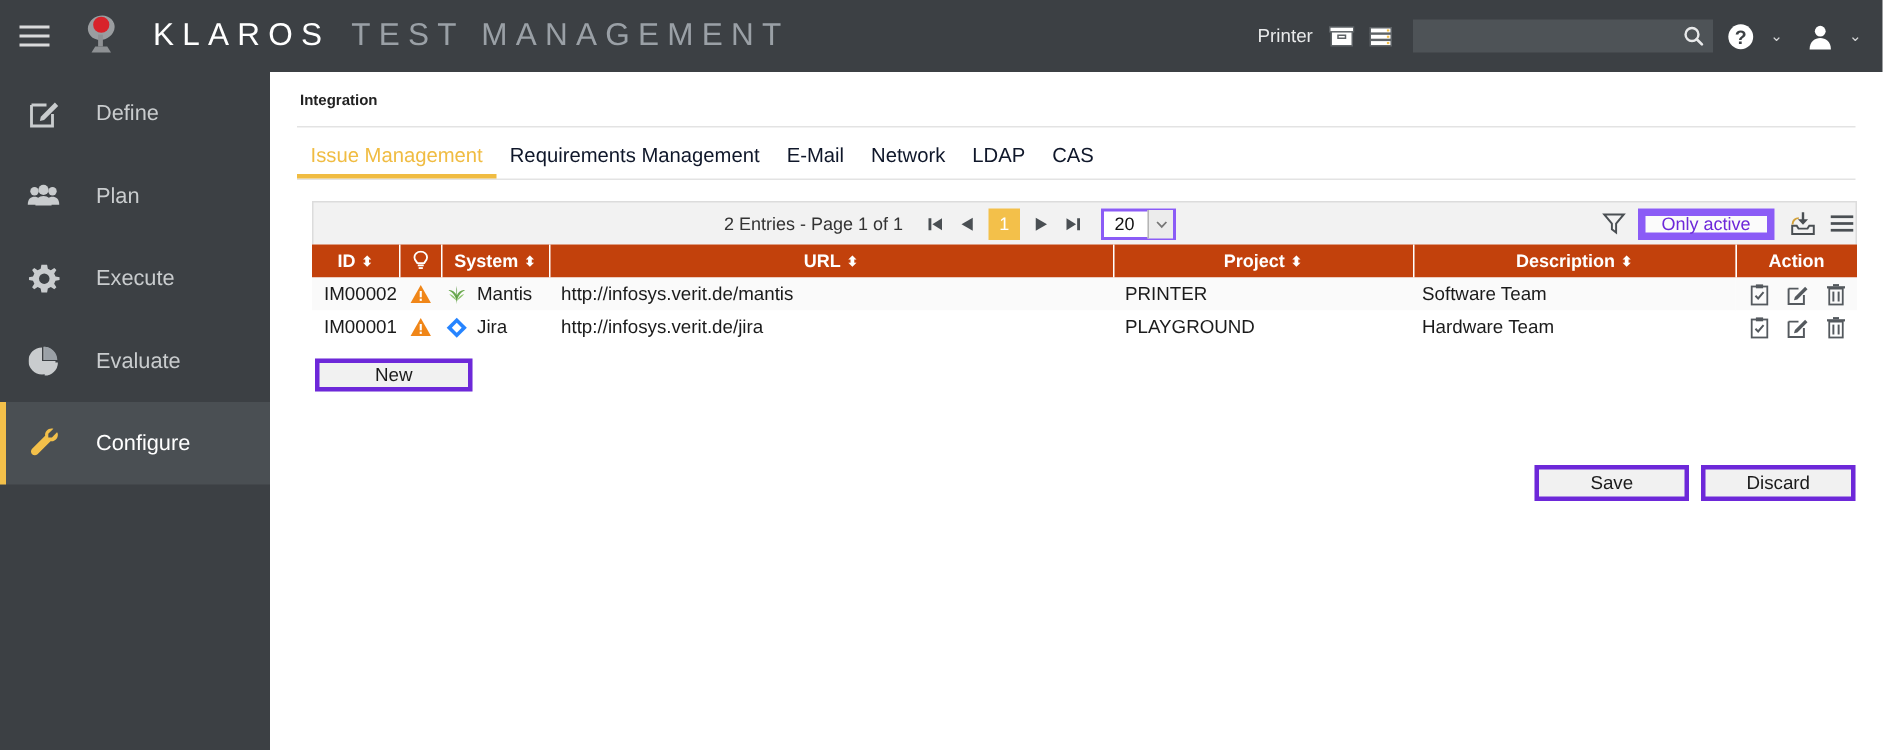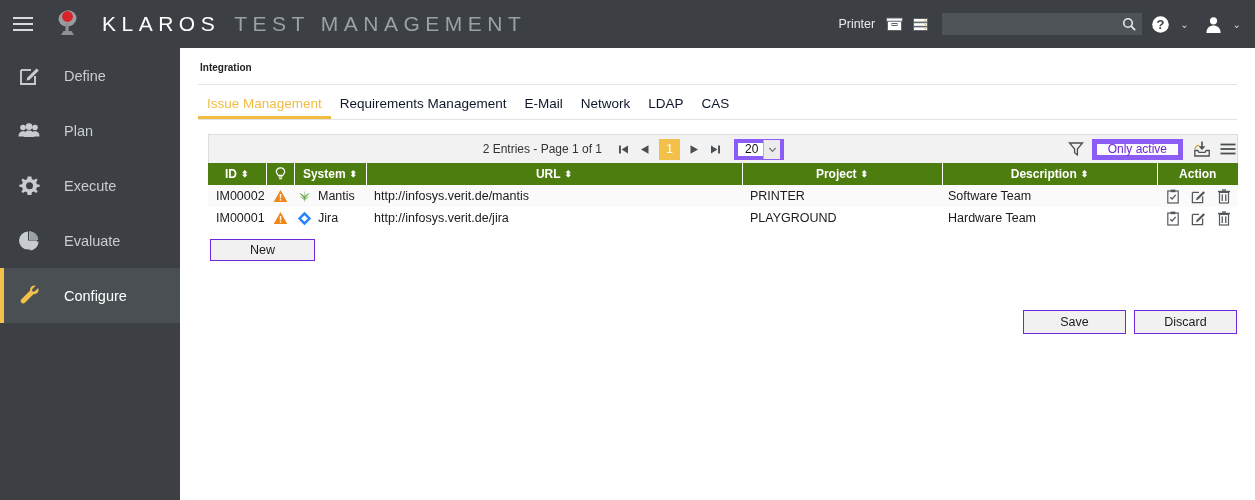--- a/index.html
+++ b/index.html
@@ -134,21 +134,21 @@
     width: 21px; height: 21px; display: flex;
     align-items: center; justify-content: center; cursor: pointer;
   }
   .pg-num {
     width: 21px; height: 21px; background: #f3c04a; color: #ffffff;
     font-size: 12px; display: flex; align-items: center;
     justify-content: center; cursor: pointer; margin: 0 4px;
   }
   .pg-select {
     margin-left: 8px; width: 50px; height: 21px;
-    border: 4px solid #8b5cf6; background: #ffffff;
+    border: 2px solid #8b5cf6; background: #ffffff;
     display: flex; align-items: center; cursor: pointer;
   }
   .pg-select .val {
     flex: 1; font-size: 12px; color: #111; padding-left: 7px;
   }
   .pg-select .arw {
     width: 17px; height: 19px; background: #ececec;
     border-left: 1px solid #b5b5b5;
     display: flex; align-items: center; justify-content: center;
   }
@@ -158,21 +158,21 @@
     padding: 0 11px; cursor: pointer; margin-left: 8px;
   }
   .tool-ico { margin-left: 10px; cursor: pointer; display: flex; }
 
   
   table.grid {
     border-collapse: collapse; width: 1030px;
     table-layout: fixed;
   }
   table.grid th {
-    background: #4d7c0f; color: #ffffff;
+    background: #c2410c; color: #ffffff;
     font-size: 12px; font-weight: bold;
     height: 22px; padding: 0 6px;
     border-right: 1px solid #ffffff;
     white-space: nowrap;
   }
   table.grid th:last-child { border-right: none; }
   table.grid td {
     font-size: 12.5px; color: #1b1b1b;
     height: 22px; padding: 0 6px; white-space: nowrap;
   }
@@ -181,21 +181,21 @@
   .sortar {
     display: inline-block; margin-left: 4px;
     font-size: 9px; line-height: 9px; vertical-align: 1px;
   }
   .cell-flex { display: flex; align-items: center; gap: 6px; }
   .act-cell { display: flex; align-items: center; gap: 11px; justify-content: flex-start; }
   .act-ico { cursor: pointer; display: flex; }
 
   
   .btn {
-    background: #f1f1f1; border: 1px solid #6d28d9;
+    background: #f1f1f1; border: 3px solid #6d28d9;
     font-size: 12.5px; color: #1b1b1b;
     height: 22px; cursor: pointer;
     font-family: "Liberation Sans", sans-serif;
     display: flex; align-items: center; justify-content: center;
   }
   .btn-new { width: 105px; margin: 10px 0 0 2px; }
   .bottom-btns {
     position: absolute; right: 18px; top: 262px;
     display: flex; gap: 8px;
   }

